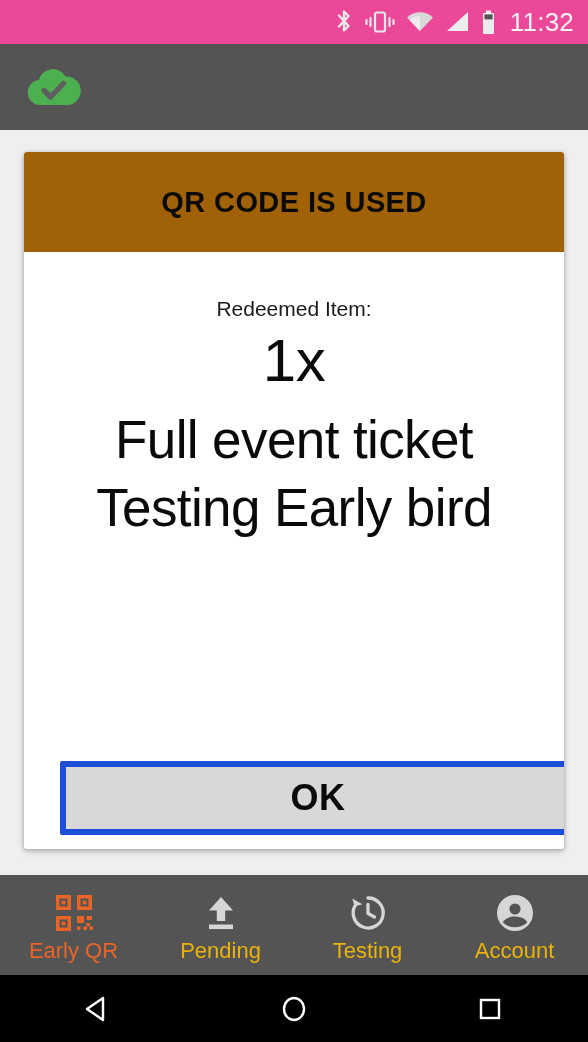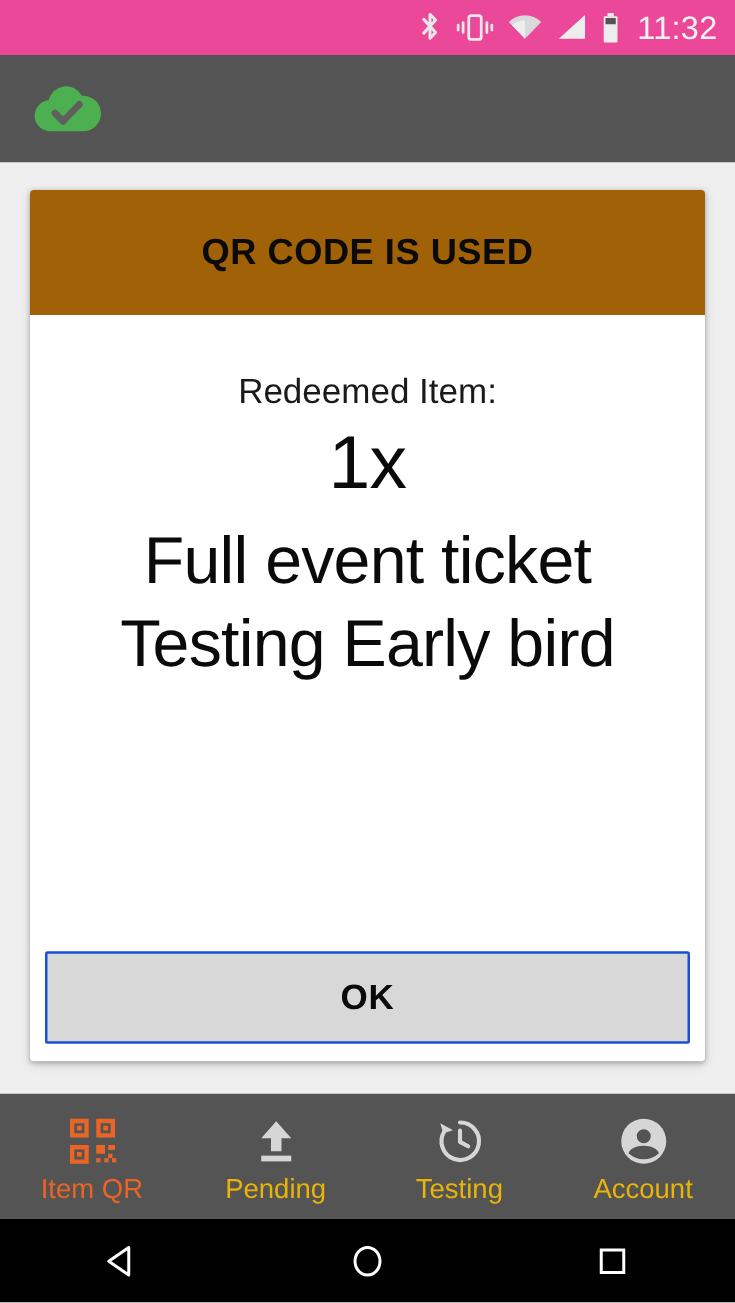--- a/index.html
+++ b/index.html
@@ -97,21 +97,21 @@
   }
 
   .card-body {
     flex: 1;
     padding: 44px 20px 0 20px;
     text-align: center;
     min-height: 0;
   }
 
   .redeemed-label {
-    font-size: 28px;
+    font-size: 21px;
     color: #1a1a1a;
     line-height: 1.2;
   }
 
   .redeemed-qty {
     font-size: 60px;
     color: #0a0a0a;
     line-height: 1.25;
     margin-top: 2px;
     letter-spacing: -0.5px;
@@ -127,31 +127,32 @@
 
   .card-footer {
     flex: 0 0 auto;
     padding: 0 12px 14px 12px;
   }
 
   .ok-button {
     width: 100%;
     height: 74px;
     background: #d8d8d8;
-    border: 2px solid #1d4ed8;
+    border: 6px solid #1d4ed8;
     border-radius: 2px;
     color: #0a0a0a;
-    font-size: 28px;
+    font-size: 36px;
     font-weight: bold;
     font-family: "Liberation Sans", sans-serif;
     letter-spacing: 0.6px;
     cursor: pointer;
     display: flex;
     align-items: center;
     justify-content: center;
+    margin-left: 24px;
   }
 
   
   .tab-bar {
     height: 100px;
     background: #545454;
     display: flex;
     align-items: stretch;
   }
   .tab-item {
@@ -277,21 +278,21 @@
           <rect x="7.6" y="28.6" width="3.8" height="3.8"></rect>
           <rect x="23" y="23" width="7" height="7"></rect>
           <rect x="32.5" y="23" width="5.5" height="4"></rect>
           <rect x="32.5" y="30" width="3.4" height="3.4"></rect>
           <rect x="23" y="33.5" width="3.4" height="3.4"></rect>
           <rect x="29.5" y="33.5" width="3.4" height="3.4"></rect>
           <rect x="35.6" y="33.5" width="3.4" height="3.4"></rect>
         </g>
       </svg>
     </span>
-    <span class="tab-label">Item QR</span>
+    <span class="tab-label">Early QR</span>
   </div>
 
   <div class="tab-item">
     <span class="tab-icon">
       <svg width="38" height="38" viewBox="0 0 38 38">
         <g fill="#d6d6d6">
           <path d="M19 3 L31 16.5 L23.2 16.5 L23.2 27 L14.8 27 L14.8 16.5 L7 16.5 Z"></path>
           <rect x="7" y="30.5" width="24" height="4.6"></rect>
         </g>
       </svg>

